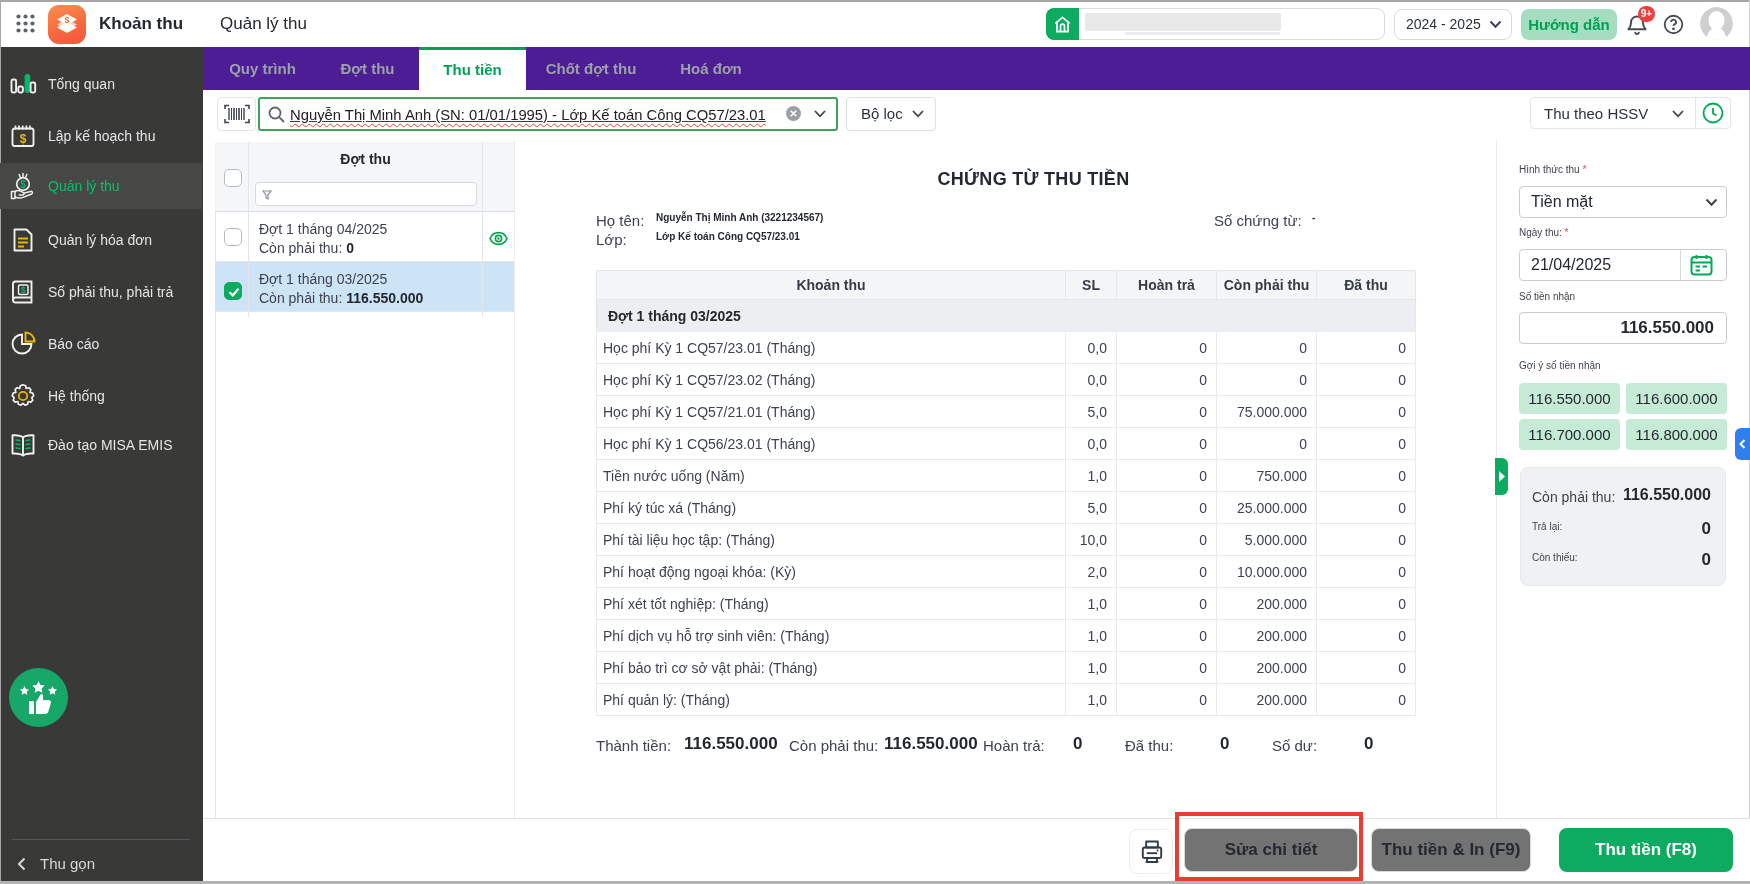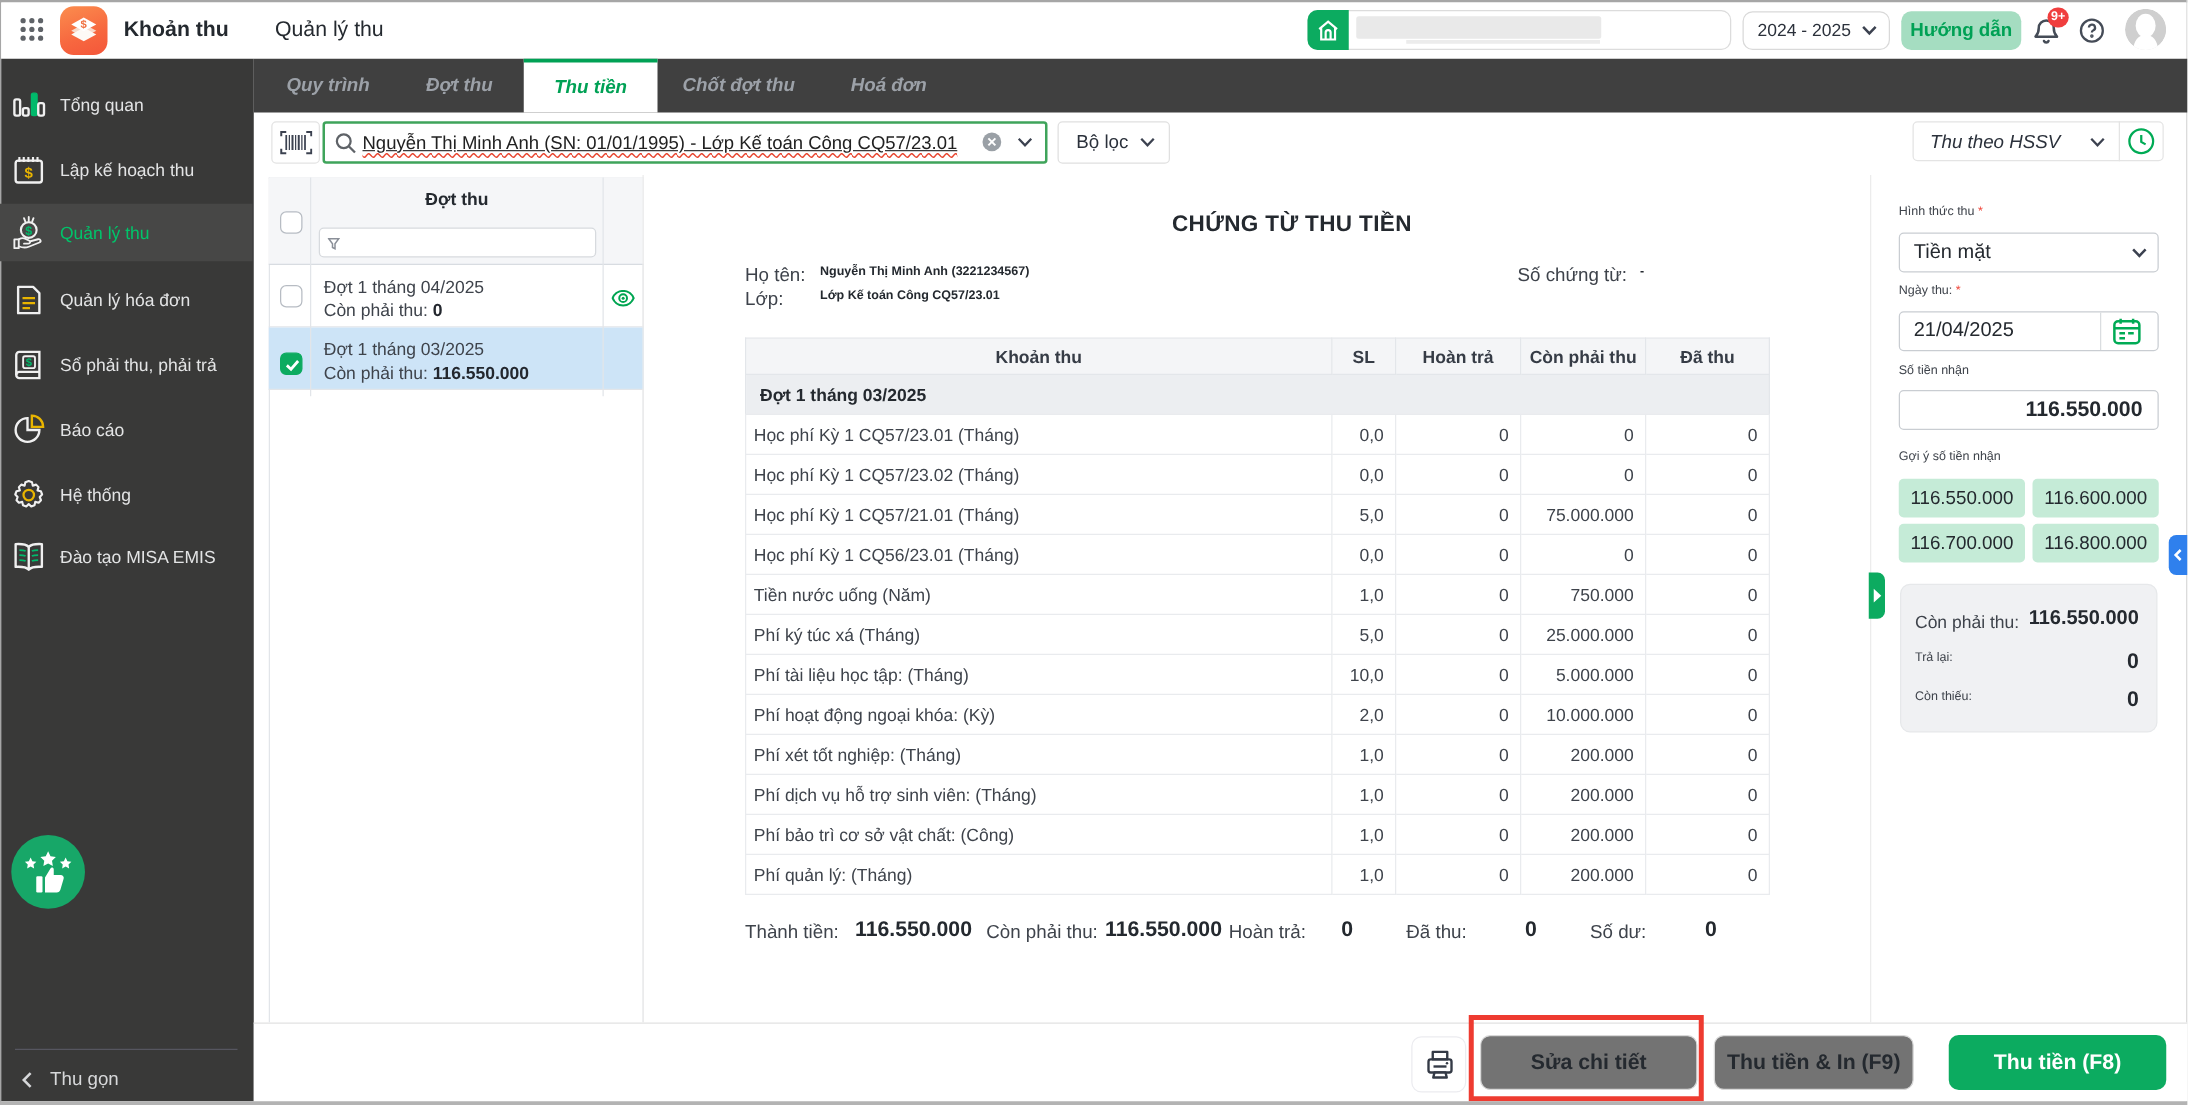--- a/index.html
+++ b/index.html
@@ -26,33 +26,33 @@
 
 #sidebar{left:1px;top:47px;width:202px;height:834px;background:#393938;}
 .sbitem{position:absolute;left:0;width:202px;height:52px;color:#e3e4e5;font-size:14px;}
 .sbitem .ic{position:absolute;left:9px;top:50%;transform:translateY(-50%);width:28px;height:28px;}
 .sbitem .lb{position:absolute;left:48px;top:50%;transform:translateY(-50%);white-space:nowrap;}
 .sbitem.active{background:#474746;height:46px;color:#00c46a;}
 #fbcircle{left:9px;top:668px;width:59px;height:59px;border-radius:50%;background:#17a768;}
 #sb-divider{left:12px;top:839px;width:178px;height:1px;background:#56565f;}
 #thugon{left:17px;top:855px;color:#d7d8da;font-size:15px;}
 
-#tabbar{left:203px;top:47px;width:1547px;height:43px;background:#404040;font-style:italic;}
+#tabbar{left:203px;top:47px;width:1547px;height:43px;background:#4c1d95;}
 .tab{position:absolute;top:0;height:43px;font-size:15px;font-weight:bold;color:#9ca1a8;text-align:center;line-height:43px;}
 #tab-active{position:absolute;top:0;left:216px;width:107px;height:43px;background:#fff;border-top:3px solid #00a155;color:#00a155;font-size:15px;font-weight:bold;text-align:center;line-height:40px;}
 
 #barcodebox{left:217px;top:97px;width:39px;height:34px;border:1px solid #e3e3e3;border-radius:4px;background:#fff;}
 #searchbox{left:258px;top:97px;width:580px;height:34px;border:2px solid #3fa45b;border-radius:3px;background:#fff;}
 #searchtext{left:290px;top:107px;font-size:14.8px;color:#212121;white-space:nowrap;}
 #searchtext u{text-decoration-color:#3b3b3b;}
 #searchtext .wav{text-decoration:underline wavy #e8442e 1px;text-underline-offset:3px;}
 #clearbtn{left:786px;top:106px;width:15px;height:15px;border-radius:50%;background:#9aa0a6;}
 #filterbox{left:846px;top:97px;width:90px;height:34px;border:1px solid #e0e0e0;border-radius:4px;background:#fff;font-size:15px;color:#2b313b;line-height:32px;padding-left:14px;}
 #hssvbox{left:1530px;top:97px;width:201px;height:32px;border:1px solid #e4e4e4;border-radius:4px;background:#fff;}
-#hssvtext{left:1544px;top:105px;font-size:15px;color:#2b313b;font-style:italic;}
+#hssvtext{left:1544px;top:105px;font-size:15px;color:#2b313b;}
 #hssvdivider{left:1695px;top:97px;width:1px;height:32px;background:#e4e4e4;}
 
 #leftpanel{left:215px;top:142px;width:300px;height:676px;border:1px solid #e2e5e9;border-bottom:none;background:#fff;}
 #lp-header{left:215px;top:142px;width:300px;height:70px;background:#f5f6f8;border-bottom:1px solid #d8dce1;}
 #lp-colborder1{left:248px;top:142px;width:1px;height:175px;background:#e2e5e9;}
 #lp-colborder2{left:482px;top:142px;width:1px;height:175px;background:#e2e5e9;}
 #lp-title{left:249px;top:151px;width:233px;text-align:center;font-size:14px;font-weight:bold;color:#24292f;}
 #lp-filter{left:255px;top:182px;width:222px;height:24px;border:1px solid #d7dade;border-radius:4px;background:#fff;}
 .cbx{position:absolute;width:18px;height:18px;border:1px solid #b7bcc3;border-radius:5px;background:#fff;}
 .cbx.checked{background:#0cab60;border-color:#0cab60;}
@@ -410,21 +410,21 @@
         <td class="num">0</td>
       </tr>
 <tr>
         <td>Phí dịch vụ hỗ trợ sinh viên: (Tháng)</td>
         <td class="num">1,0</td>
         <td class="num">0</td>
         <td class="num">200.000</td>
         <td class="num">0</td>
       </tr>
 <tr>
-        <td>Phí bảo trì cơ sở vật chất: (Công)</td>
+        <td>Phí bảo trì cơ sở vật phải: (Tháng)</td>
         <td class="num">1,0</td>
         <td class="num">0</td>
         <td class="num">200.000</td>
         <td class="num">0</td>
       </tr>
 <tr>
         <td>Phí quản lý: (Tháng)</td>
         <td class="num">1,0</td>
         <td class="num">0</td>
         <td class="num">200.000</td>

